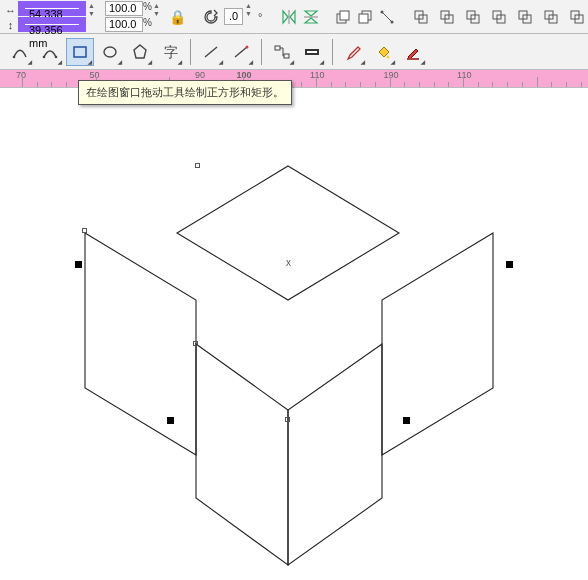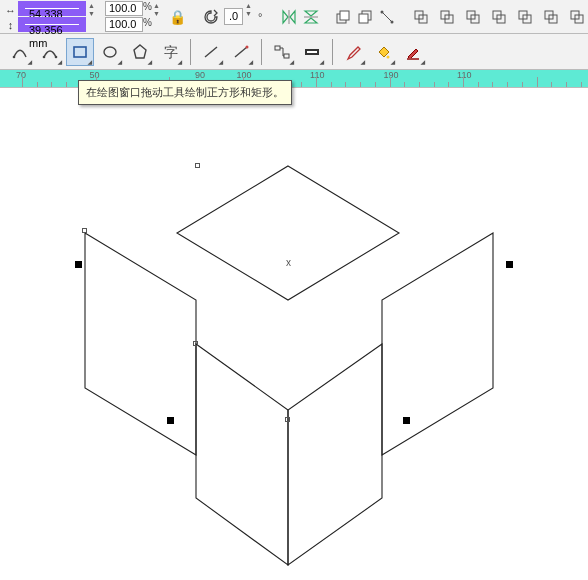--- a/index.html
+++ b/index.html
@@ -15,21 +15,21 @@
 .pctunit{width:10px;font-size:10px;color:#444}
 .lock{width:16px;height:28px;margin:0 4px;display:flex;align-items:center;justify-content:center;color:#555;font-size:14px}
 .spin{display:flex;flex-direction:column;width:10px;height:30px;margin-right:6px}
 .sp{height:8px;font-size:7px;color:#666;line-height:8px;text-align:center;cursor:pointer}
 .sep{width:1px;height:26px;background:#999;margin:0 5px}
 .tb-btn{width:24px;height:24px;display:flex;align-items:center;justify-content:center;margin:0 1px;color:#444;cursor:pointer;border:1px solid transparent}
 .ang{width:44px;height:17px;border:1px solid #aaa;background:#fff;margin:0 2px;padding:0 4px;line-height:15px}
 .toolbar2{display:flex;align-items:center;height:36px;background:#f2f2f2;border-bottom:1px solid #bbb;padding-left:5px}
 .tool{width:28px;height:28px;margin:0 1px;display:flex;align-items:center;justify-content:center;cursor:pointer;border:1px solid transparent;position:relative}
 .tool.sel{border-color:#7aa6d1;background:#cfe1f3}
-.ruler-h{position:relative;height:18px;background:#5eead4;border-bottom:1px solid #bbb}
+.ruler-h{position:relative;height:18px;background:#f9a8d4;border-bottom:1px solid #bbb}
 .rt{position:absolute;top:0;font-size:9px;color:#666}
 .rtick{position:absolute;bottom:0;width:1px;height:5px;background:#999}
 .rtickL{height:10px}
 .canvas{position:relative;width:588px;height:492px;background:#fff}
 .shapes{position:absolute;left:0;top:0}
 .handle{position:absolute;width:7px;height:7px;background:#000}
 .marker{position:absolute;width:5px;height:5px;border:1px solid #555}
 .xmark{position:absolute;font-size:10px;color:#555}
 .water{position:absolute;font-weight:700;font-size:15px;color:#0a3cff;-webkit-text-stroke:2px #fff;letter-spacing:.2px}
 .tooltip{position:absolute;background:#ffffe1;border:1px solid #555;padding:4px 7px;font-size:12px;line-height:1.4;box-shadow:2px 2px 3px rgba(0,0,0,.3);z-index:10}
@@ -268,21 +268,21 @@
     <div class="rtick" style="left: 110.25px;"></div>
     <div class="rtick" style="left: 124.95px;"></div>
     <div class="rtick" style="left: 139.65px;"></div>
     <div class="rtick" style="left: 154.35px;"></div>
     <div class="rt" style="left: 163.05px; margin-left: 32px;">90</div>
     <div class="rtick rtickL" style="left: 169.05px;"></div>
     <div class="rtick" style="left: 183.75px;"></div>
     <div class="rtick" style="left: 198.45px;"></div>
     <div class="rtick" style="left: 213.15px;"></div>
     <div class="rtick" style="left: 227.85px;"></div>
-    <div class="rt" style="left: 236.55px;">100</div>
+    <div class="rt" style="left: 236.55px; font-weight: bold;">100</div>
     <div class="rtick rtickL" style="left: 242.55px;"></div>
     <div class="rtick" style="left: 257.25px;"></div>
     <div class="rtick" style="left: 271.95px;"></div>
     <div class="rtick" style="left: 286.65px;"></div>
     <div class="rtick" style="left: 301.35px;"></div>
     <div class="rt" style="left: 310.05px;">110</div>
     <div class="rtick rtickL" style="left: 316.05px;"></div>
     <div class="rtick" style="left: 330.75px;"></div>
     <div class="rtick" style="left: 345.45px;"></div>
     <div class="rtick" style="left: 360.15px;"></div>

